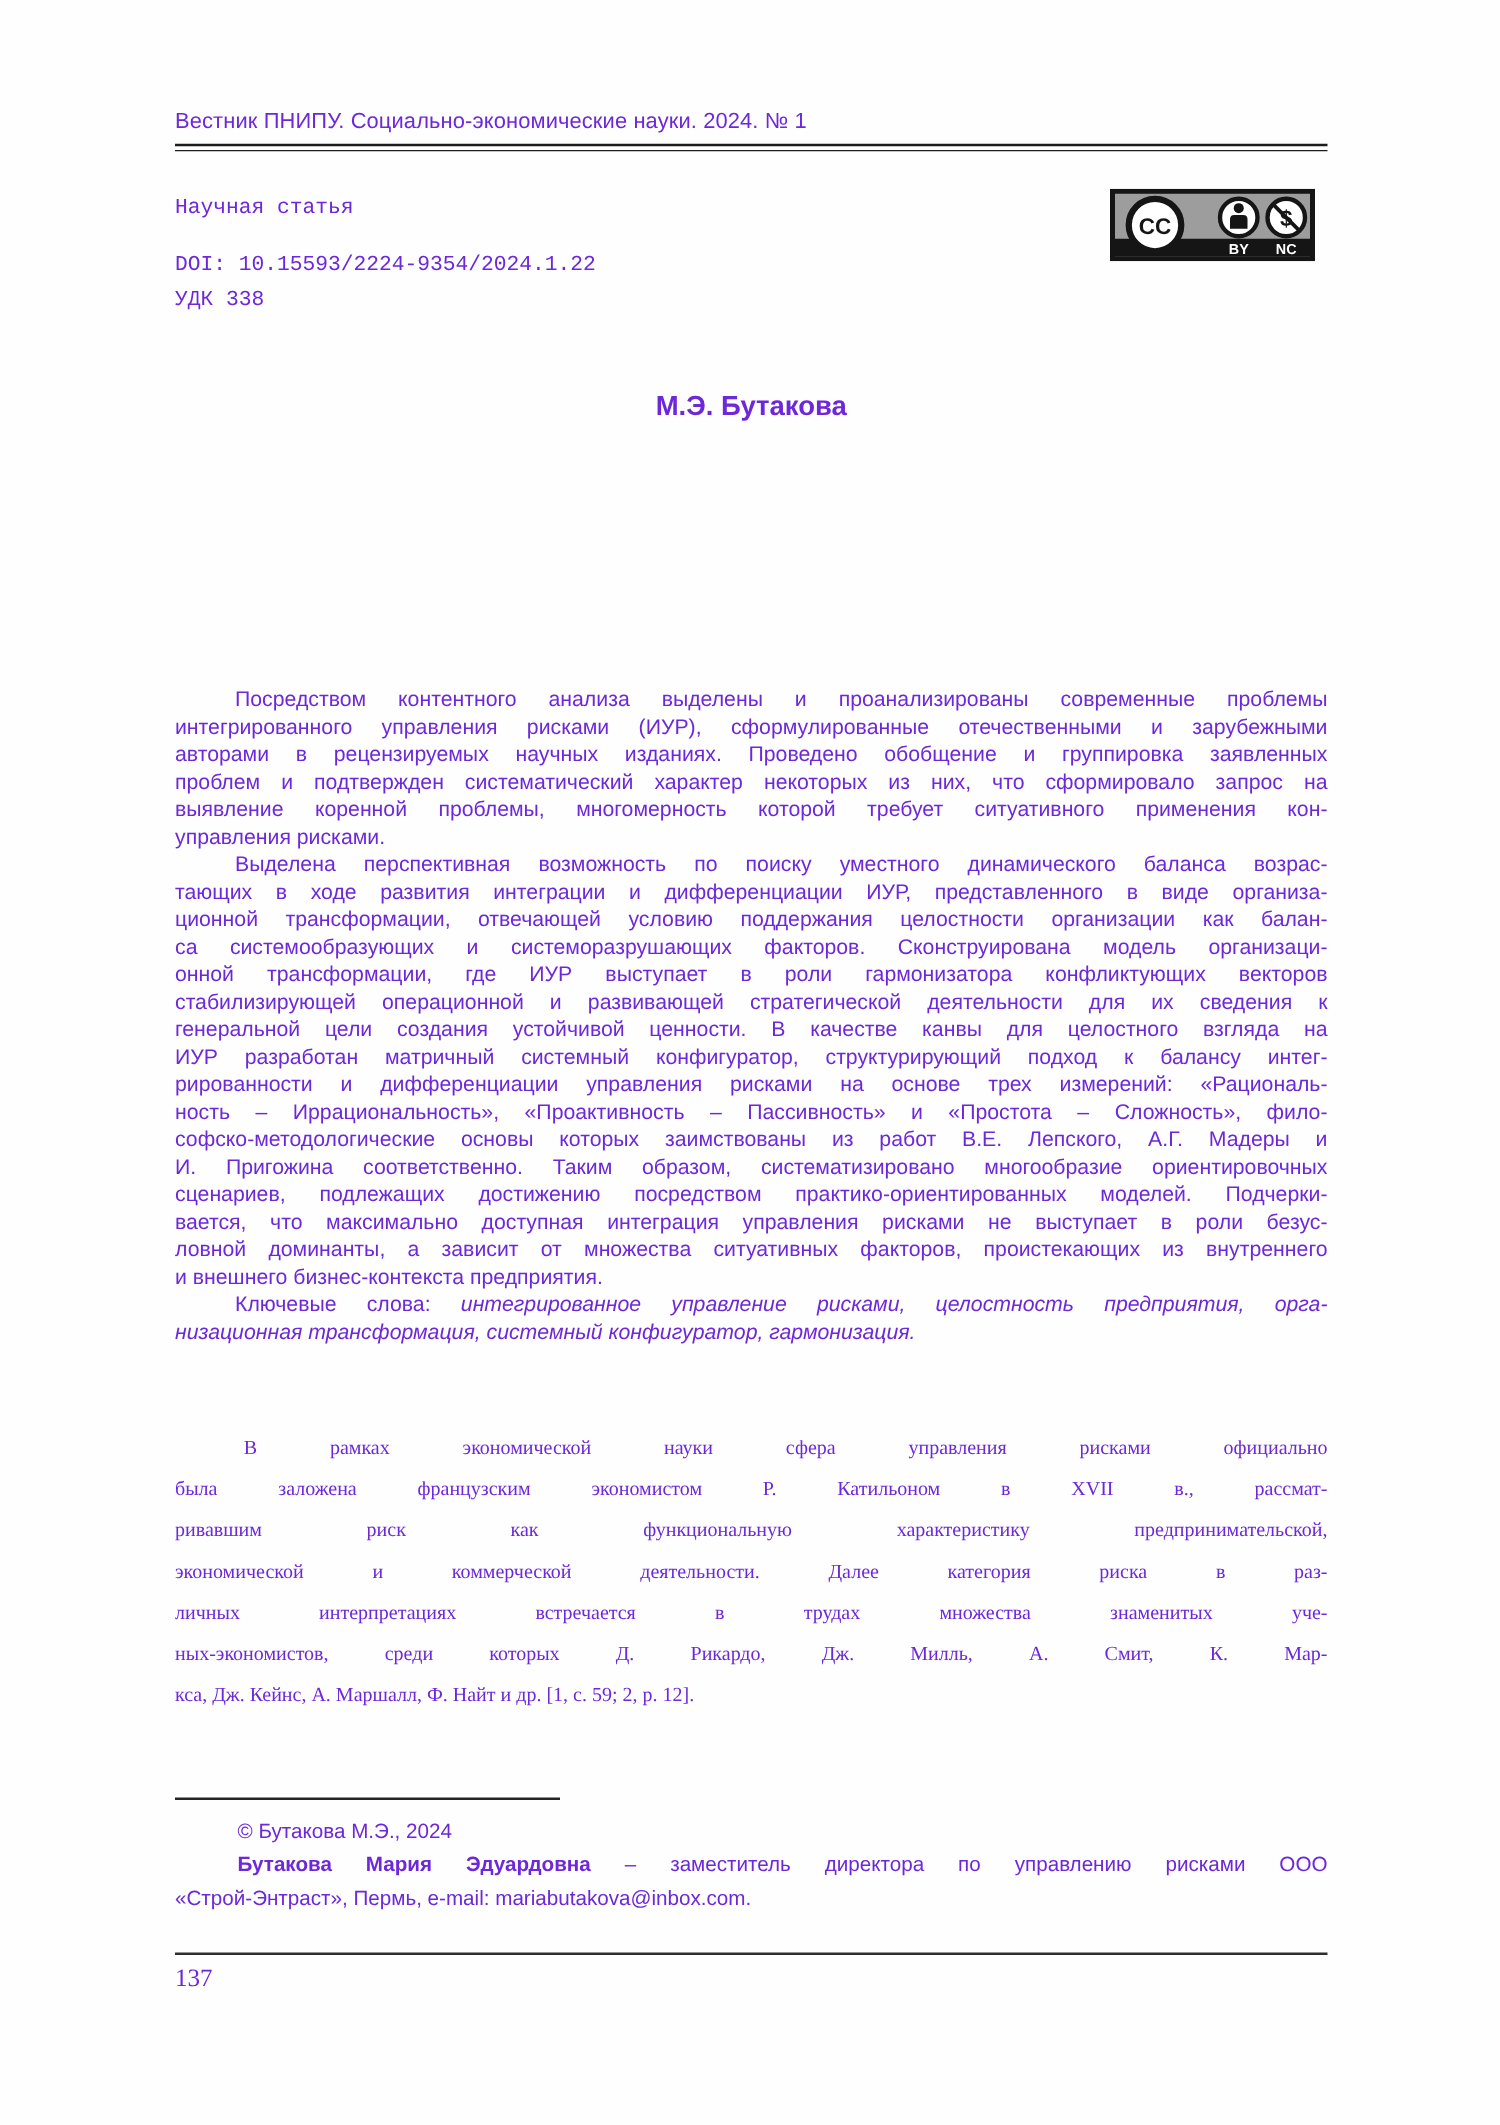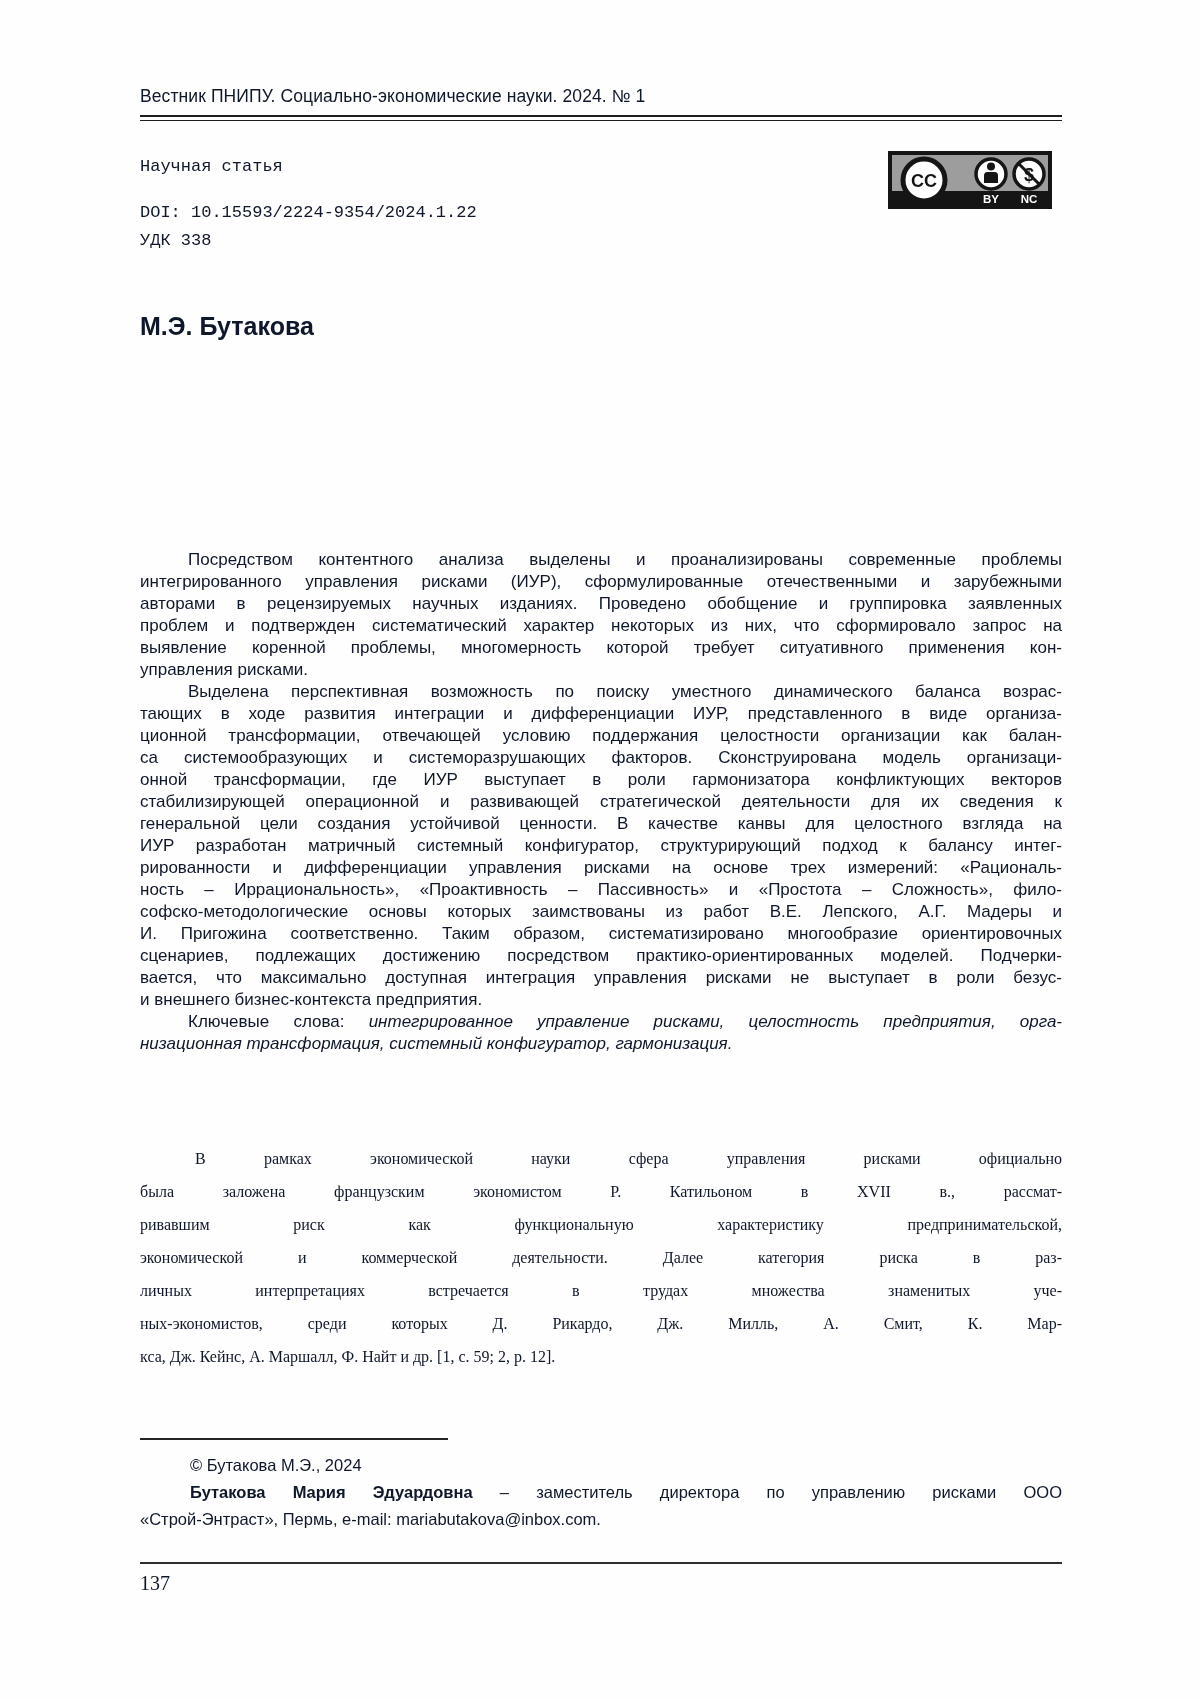--- a/index.html
+++ b/index.html
@@ -1,21 +1,21 @@
 <!DOCTYPE html>
 <html lang="ru"><head>
 <meta charset="utf-8">
 <style>
   html, body { margin: 0; padding: 0; background: #ffffff; }
   .page {
     position: relative;
     width: 1200px;
     height: 1700px;
     background: #fefefe;
-    color: #0f172a;
+    color: #6d28d9;
     font-family: "Liberation Sans", sans-serif;
     overflow: hidden;
   }
   
   .journal-line {
     position: absolute; left: 140px; top: 86px; width: 922px;
     font-size: 17.5px; letter-spacing: 0.1px;
   }
   .header-rule {
     position: absolute; left: 140px; top: 115px; width: 922px; height: 3px;
@@ -28,21 +28,21 @@
     font-size: 17px;
   }
   .article-type { top: 157px; }
   .doi-line     { top: 203px; }
   .udk-line     { top: 231px; }
   
   .license-badge { position: absolute; left: 888px; top: 151px; width: 164px; height: 58px; }
   
   .author-line {
     position: absolute; left: 140px; top: 312px; width: 922px;
-    font-weight: bold; font-size: 25px;
+    text-align: center; font-weight: bold; font-size: 22px;
   }
   .article-title {
     position: absolute; left: 140px; top: 390px; width: 922px;
     text-align: center; font-weight: bold; font-size: 20.5px; line-height: 44px;
   }
   
   .abstract {
     position: absolute; left: 140px; top: 549px; width: 922px;
     font-size: 17px; line-height: 22px;
   }
@@ -133,20 +133,21 @@
         <div class="jline">онной трансформации, где ИУР выступает в роли гармонизатора конфликтующих векторов</div>
         <div class="jline">стабилизирующей операционной и развивающей стратегической деятельности для их сведения к</div>
         <div class="jline">генеральной цели создания устойчивой ценности. В качестве канвы для целостного взгляда на</div>
         <div class="jline">ИУР разработан матричный системный конфигуратор, структурирующий подход к балансу интег-</div>
         <div class="jline">рированности и дифференциации управления рисками на основе трех измерений: «Рациональ-</div>
         <div class="jline">ность – Иррациональность», «Проактивность – Пассивность» и «Простота – Сложность», фило-</div>
         <div class="jline">софско-методологические основы которых заимствованы из работ В.Е. Лепского, А.Г. Мадеры и</div>
         <div class="jline">И. Пригожина соответственно. Таким образом, систематизировано многообразие ориентировочных</div>
         <div class="jline">сценариев, подлежащих достижению посредством практико-ориентированных моделей. Подчерки-</div>
         <div class="jline">вается, что максимально доступная интеграция управления рисками не выступает в роли безус-</div>
+        <div class="jline">ловной доминанты, а зависит от множества ситуативных факторов, проистекающих из внутреннего</div>
         <div class="jline last">и внешнего бизнес-контекста предприятия.</div>
       </div>
     <div class="jline kw-line-1">
       <span>Ключевые слова: </span><i class="kw-italic">интегрированное управление рисками, целостность предприятия, орга-</i>
     </div>
     <div class="jline last">
       <i class="kw-italic">низационная трансформация, системный конфигуратор, гармонизация.</i>
     </div>
   </div>
 

